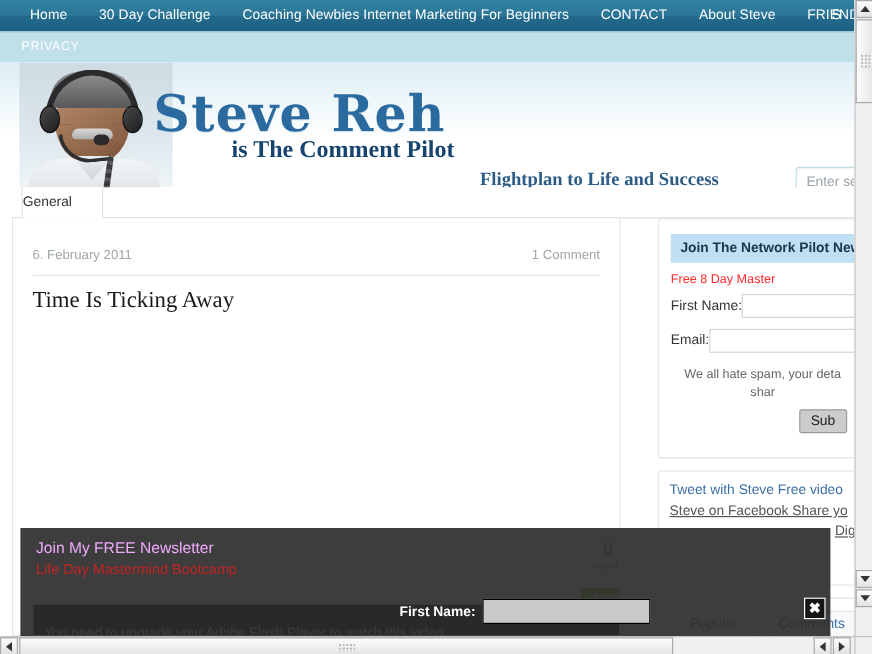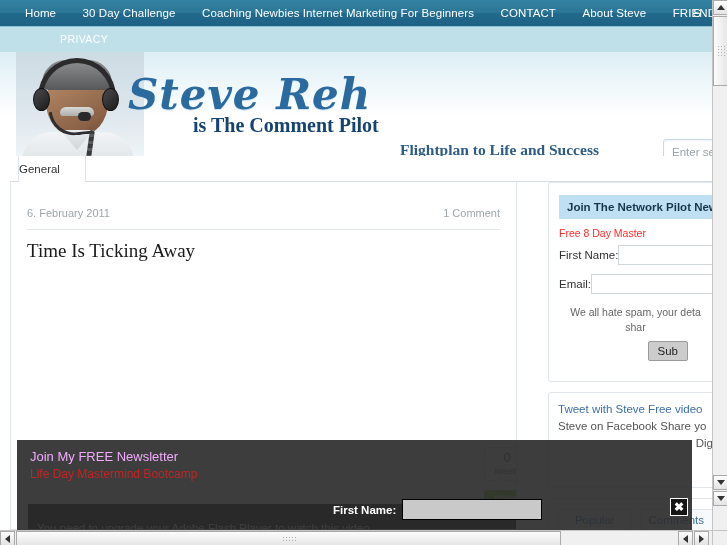--- a/index.html
+++ b/index.html
@@ -60,21 +60,20 @@
     line-height: 26px;
   }
 
   
   .subnav {
     position: absolute;
     left: 0; top: 26px;
     width: 712px; height: 26px;
     background: #bfdfe9;
     border-top: 1px solid #8fc2d4;
-    padding-left: 42px;
   }
   .subnav a {
     display: inline-block;
     color: #ffffff;
     font-size: 10.5px;
     line-height: 25px;
     text-decoration: none;
     padding-left: 18px;
     letter-spacing: 0.4px;
   }
@@ -183,21 +182,20 @@
     background: repeating-linear-gradient(to bottom, #3a3a3c 0 4px, #5b5b5d 4px 7px);
     border-radius: 3px;
     transform: rotate(8deg);
   }
 
   
   .logo-script {
     position: absolute;
     left: 128px; top: 18px;
     font-family: "DejaVu Serif", serif;
-    font-style: italic;
     font-size: 42px;
     font-weight: bold;
     color: #2a6a9e;
     letter-spacing: 1px;
     text-shadow: 0 1px 0 #cfe2ef;
     white-space: nowrap;
   }
   .logo-sub {
     position: absolute;
     left: 193px; top: 62px;
@@ -401,21 +399,21 @@
   .optin-note {
     font-size: 10.5px;
     color: #666;
     text-align: center;
     line-height: 15px;
     padding: 2px 0 6px;
   }
   .optin-submit {
     display: block;
     margin-left: auto;
-    margin-right: 24px;
+    margin-right: 6px;
     background: #cccccc;
     border: 1px solid #9a9a9a;
     font-family: "Liberation Sans", sans-serif;
     font-size: 11.5px;
     color: #222;
     padding: 3px 9px;
     border-radius: 2px;
   }
 
   .widget.links { padding: 8px 9px; min-height: 96px; }
@@ -425,20 +423,21 @@
     font-size: 11.5px;
     line-height: 17px;
     text-decoration: none;
     white-space: nowrap;
   }
   .links .plain {
     color: #555;
     font-size: 11.5px;
     line-height: 17px;
     white-space: nowrap;
+    text-decoration: underline;
   }
   .links .plain.r { text-align: right; }
 
   .widget.tabsw { height: 52px; }
   .tabsw-row {
     display: flex;
     padding: 10px 9px 0;
     gap: 8px;
   }
   .tabsw-row .t {

